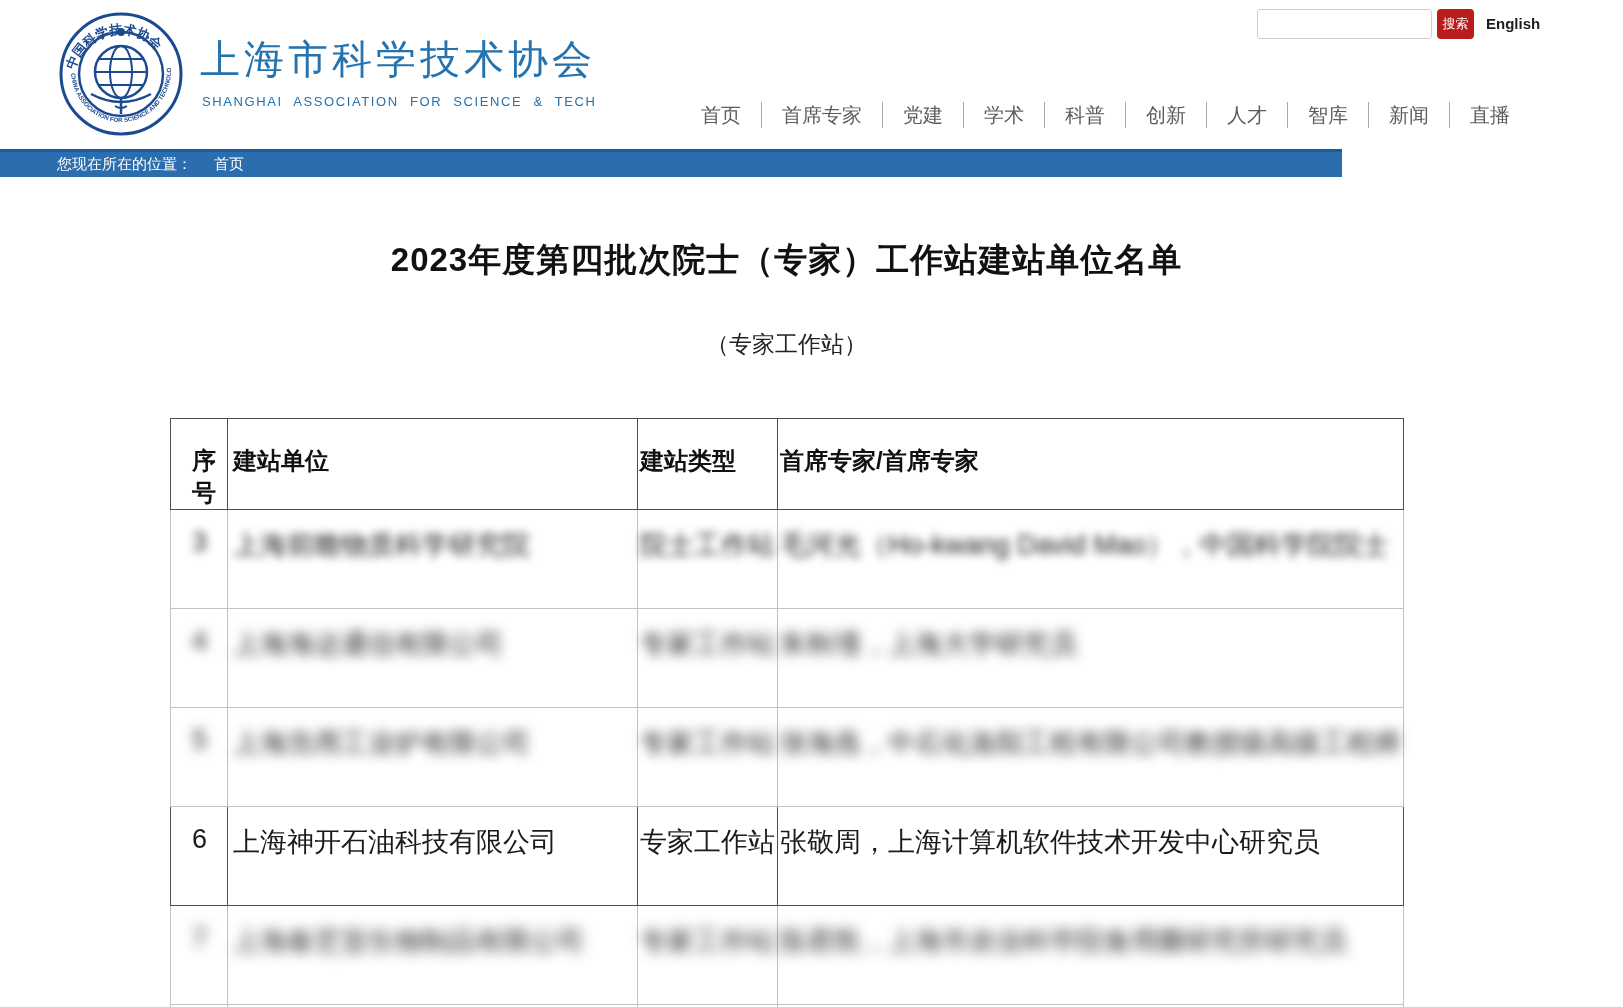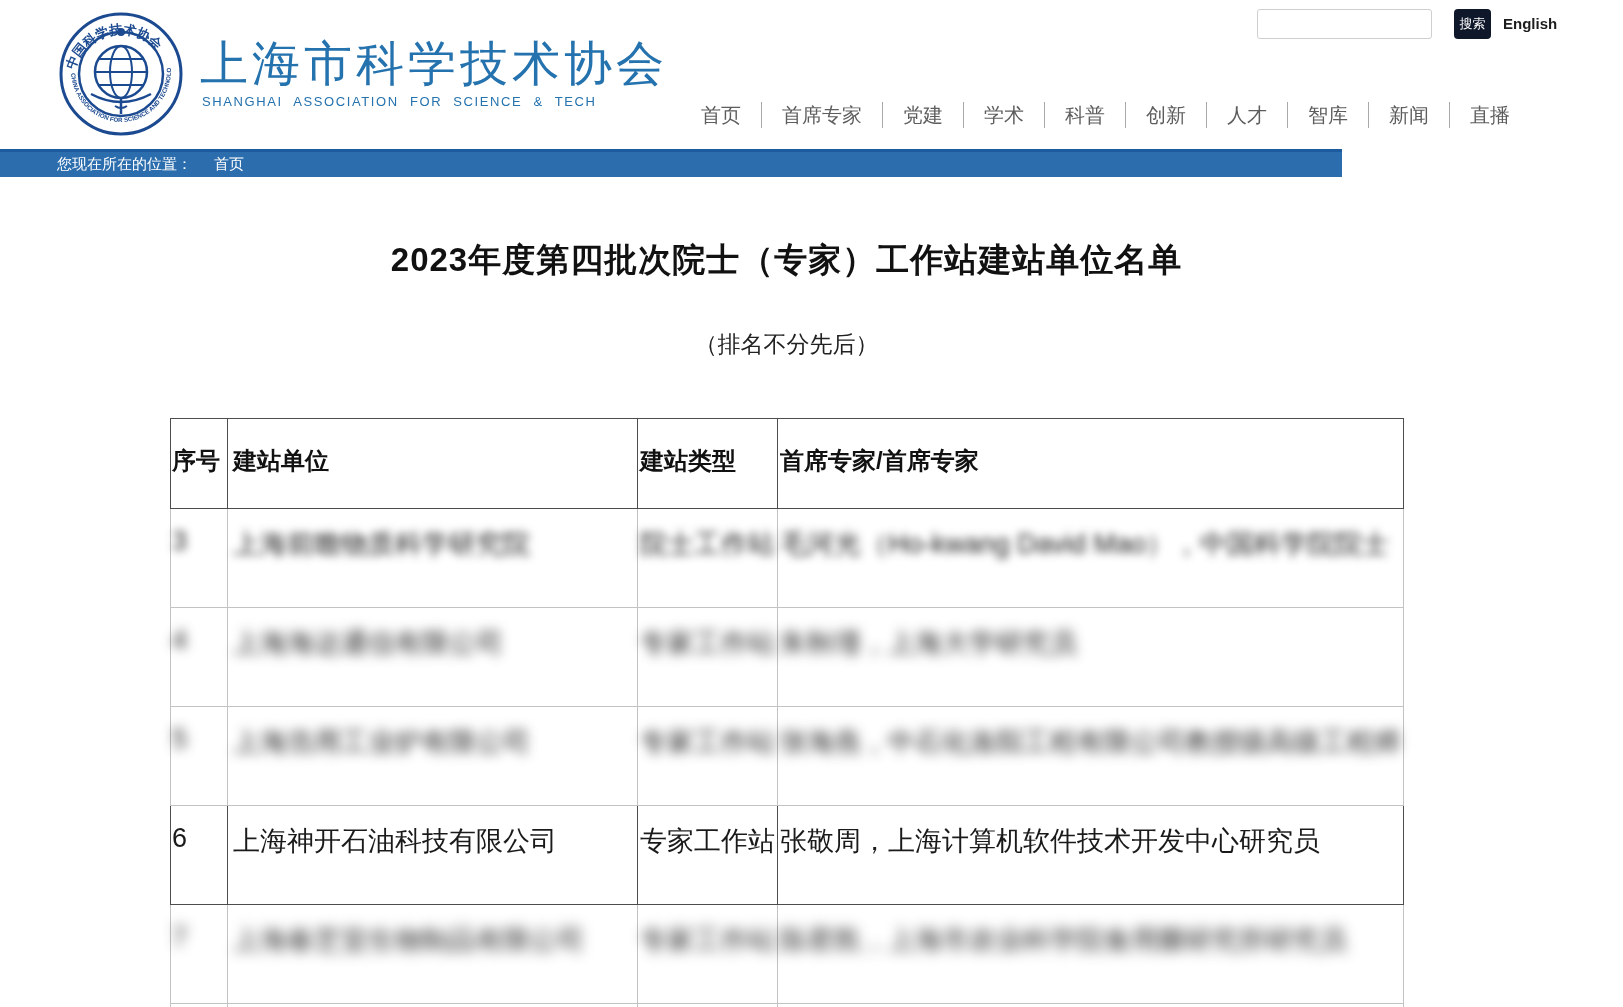--- a/index.html
+++ b/index.html
@@ -3,29 +3,29 @@
 <meta charset="utf-8">
 <style>
   * { margin: 0; padding: 0; box-sizing: border-box; }
   html, body { width: 1623px; height: 1007px; overflow: hidden; background: #ffffff;
     font-family: "Liberation Sans", "DejaVu Sans", sans-serif; }
   body { position: relative; }
 
   
   .header { position: absolute; left: 0; top: 0; width: 1623px; height: 150px; background: #ffffff; }
   .logo-wrap { position: absolute; left: 55px; top: 10px; width: 132px; height: 128px; }
-  .site-title { position: absolute; left: 200px; top: 32px; color: #2472ae; font-size: 48px;
+  .site-title { position: absolute; left: 200px; top: 32px; color: #2472ae; font-size: 40px;
     letter-spacing: 4px; font-weight: 400; white-space: nowrap; }
   .site-subtitle { position: absolute; left: 202px; top: 94px; color: #2472ae; font-size: 13px;
     letter-spacing: 1.6px; word-spacing: 6px; white-space: nowrap; }
 
   .search-area { position: absolute; top: 8px; left: 1257px; height: 31px; display: flex; align-items: center; }
   .search-input { width: 175px; height: 30px; border: 1px solid #cfcfcf; border-radius: 3px;
     outline: none; padding: 0 8px; font-size: 14px; }
-  .search-btn { width: 37px; height: 30px; margin-left: 22px; background: #0f172a; color: #ffffff;
+  .search-btn { width: 37px; height: 30px; margin-left: 5px; background: #b91c1c; color: #ffffff;
     border: none; border-radius: 4px; font-size: 13px; cursor: pointer; font-family: inherit; }
   .english-link { margin-left: 12px; font-size: 15px; color: #1d1d1d; font-weight: 700; text-decoration: none; cursor: pointer; }
 
   .nav { position: absolute; top: 98px; right: 113px; display: flex; align-items: center; height: 34px; }
   .nav-item { color: #5d5d5d; font-size: 20px; white-space: nowrap; cursor: pointer; }
   .nav-sep { width: 1px; height: 26px; background: #a9a9a9; margin: 0 20px; }
 
   
   .breadcrumb { position: absolute; left: 0; top: 149px; width: 1342px; height: 28px;
     background: #2b6dad; border-top: 3px solid #1c5c9e; color: #ffffff;
@@ -38,21 +38,21 @@
   .page-title { position: absolute; left: 0; top: 61px; width: 1233px; text-align: center;
     font-size: 33px; font-weight: 700; color: #111111; letter-spacing: 1px; white-space: nowrap; }
   .page-subtitle { position: absolute; left: 0; top: 152px; width: 1233px; text-align: center;
     font-size: 23px; color: #222222; white-space: nowrap; }
 
   table.list { position: absolute; left: 0; top: 241px; width: 1233px; border-collapse: collapse;
     table-layout: fixed; }
   table.list td { border: 1px solid #4d4d4d; vertical-align: top; overflow: visible; }
   tr.head td { height: 90px; padding-top: 26px; font-size: 24px; font-weight: 700; color: #111111; }
   tr.row td { height: 99px; padding-top: 17px; font-size: 27px; color: #1a1a1a; }
-  td.c-no { padding-left: 1px; }
+  td.c-no { padding-left: 21px; }
   td.c-unit { padding-left: 5px; }
   td.c-type { padding-left: 2px; margin-left: 8px; }
   td.c-expert { padding-left: 2px; }
   tr.row .cell { white-space: nowrap; }
 
   
   tr.blurred td { border-color: #c3c3c3; }
   tr.b4 .cell { filter: blur(4px); }
   tr.b6 .cell { filter: blur(6px); }
   tr.b7 .cell { filter: blur(6.5px); }
@@ -124,21 +124,21 @@
   </div>
 </div>
 
 <div class="breadcrumb">
   <span class="prefix">您现在所在的位置：</span>
   <span class="current">首页</span>
 </div>
 
 <div class="content">
   <div class="page-title">2023年度第四批次院士（专家）工作站建站单位名单</div>
-  <div class="page-subtitle">（排名不分先后）</div>
+  <div class="page-subtitle">（专家工作站）</div>
 
   <table class="list">
     <colgroup>
         <col style="width:57px">
         <col style="width:410px">
         <col style="width:140px">
         <col style="width:626px">
       </colgroup>
 
     <tbody>

